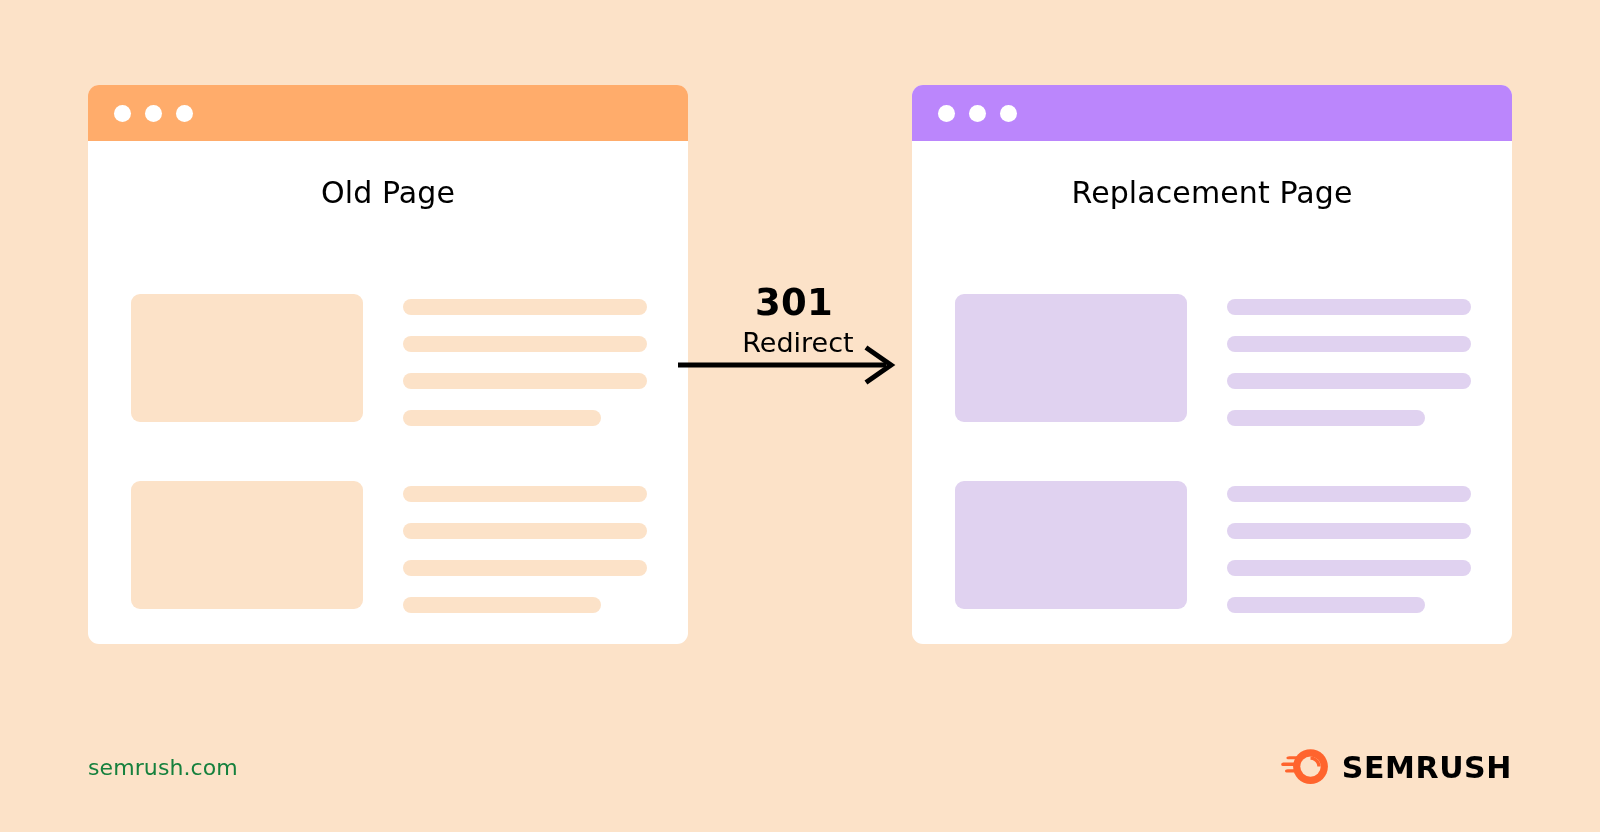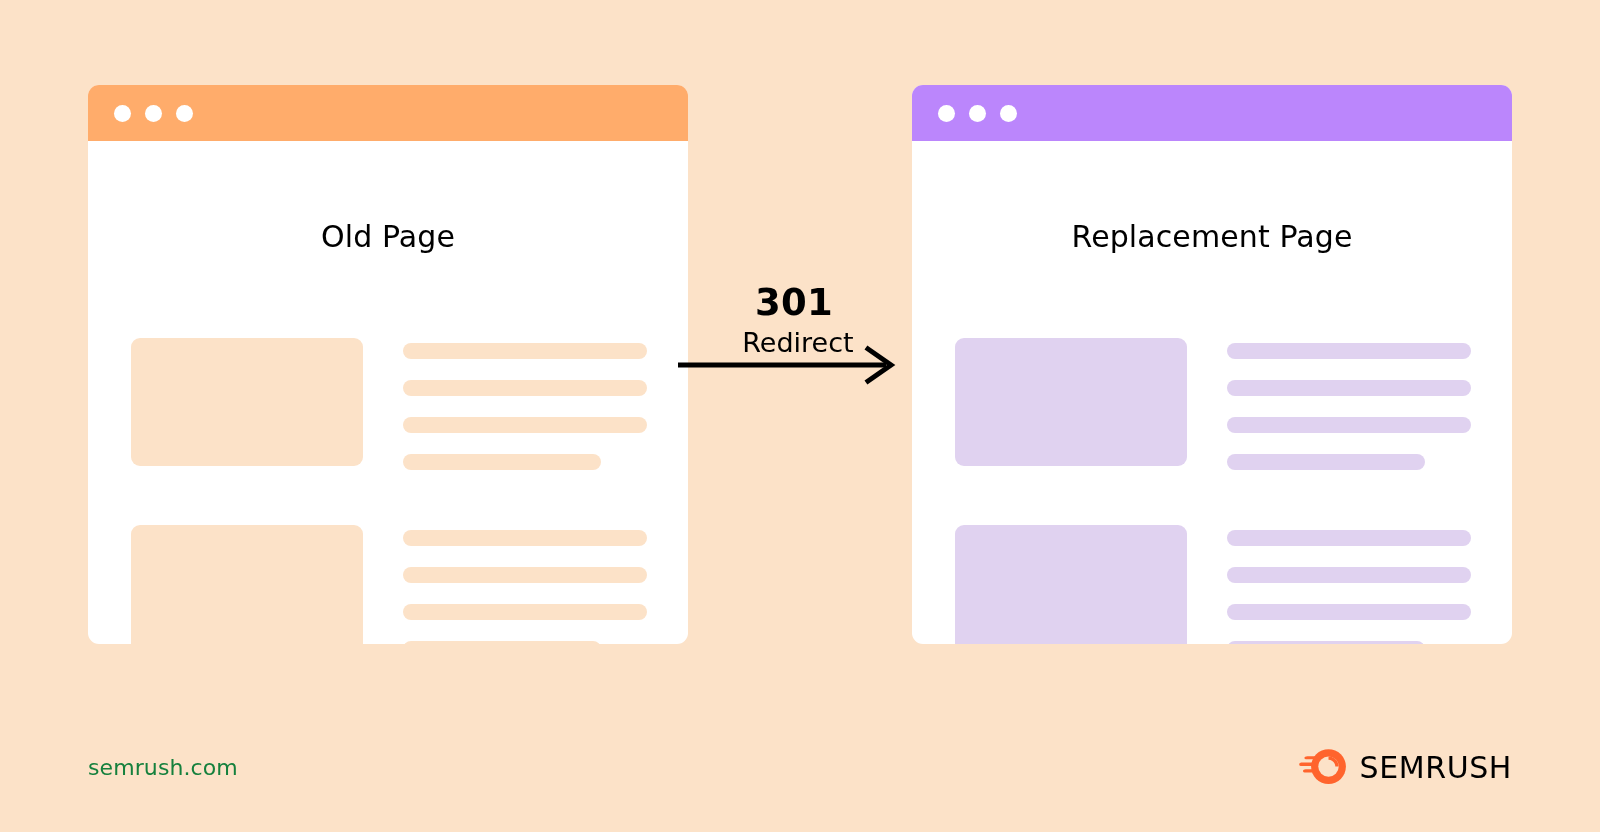--- a/index.html
+++ b/index.html
@@ -54,21 +54,20 @@
     width: 17px;
     height: 17px;
     border-radius: 50%;
     background: #FFFFFF;
   }
 
   .page-body {
     flex: 1 1 auto;
     position: relative;
     padding: 0;
-    margin-top: 44px;
   }
 
   .page-title {
     text-align: center;
     font-size: 30px;
     font-weight: 500;
     color: #000000;
     letter-spacing: 0.1px;
     margin-top: 34px;
     font-family: "DejaVu Sans", sans-serif;
@@ -156,21 +155,21 @@
     align-items: center;
     gap: 13px;
   }
   .brand-mark {
     width: 48px;
     height: 38px;
     display: block;
   }
   .brand-word {
     font-size: 30px;
-    font-weight: 400;
+    font-weight: 700;
     color: #000000;
     letter-spacing: 0.6px;
   }
 </style>
 </head>
 <body>
 
 <div class="stage">
 
   <div class="window old">

